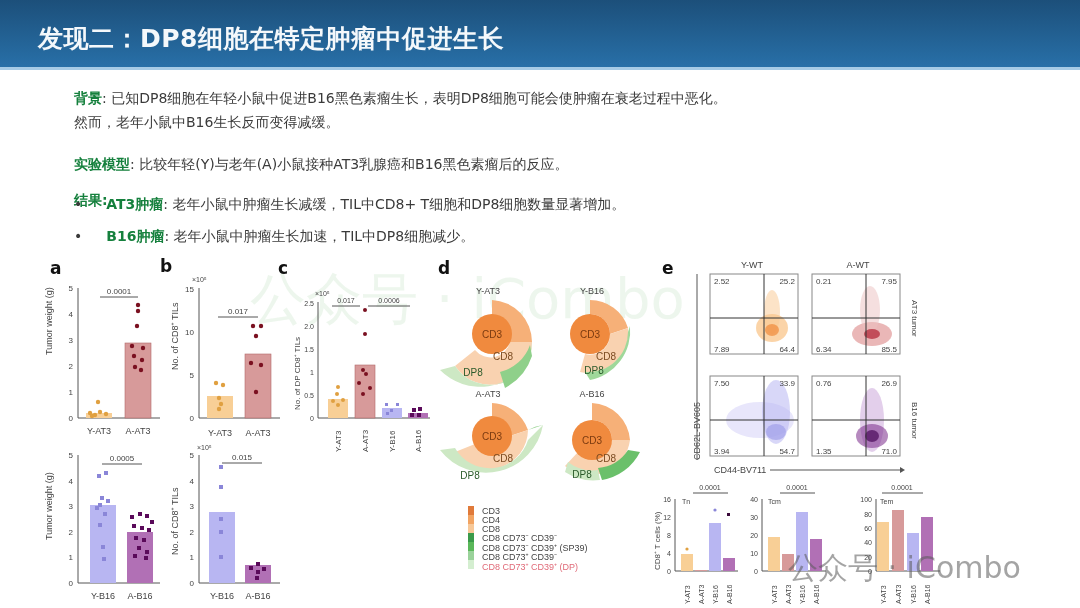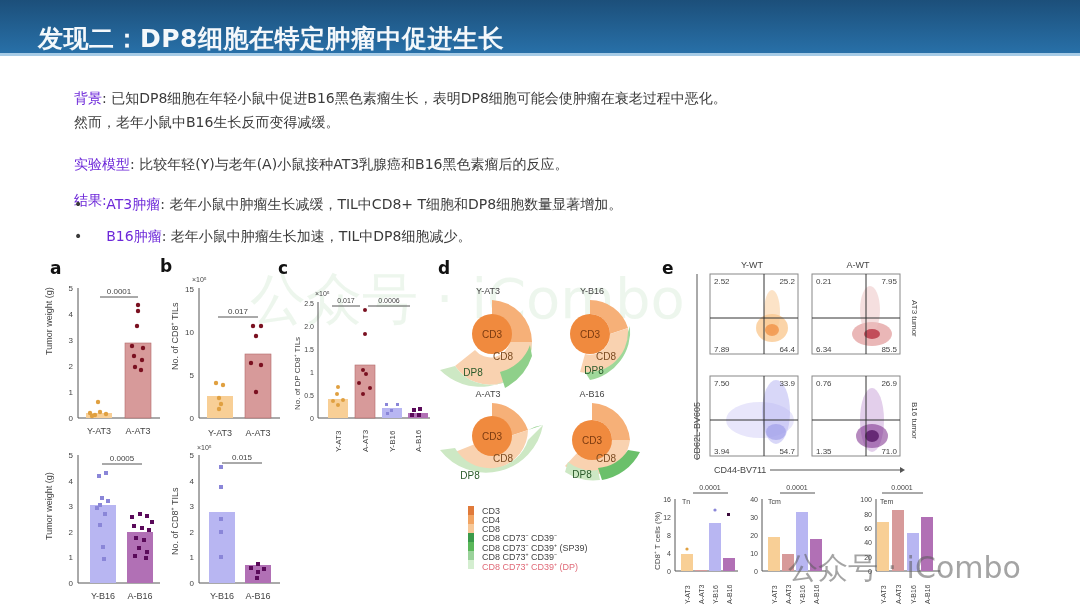--- a/index.html
+++ b/index.html
@@ -1,20 +1,20 @@
 <!DOCTYPE html>
 <html><head>
 <meta charset="utf-8">
 <style>
 *{box-sizing:border-box;margin:0;padding:0}
 body{width:1080px;height:608px;overflow:hidden;background:#fff;font-family:"Liberation Sans","DejaVu Sans",sans-serif;position:relative;color:#333}
-.hdr{position:absolute;left:0;top:0;width:1080px;height:56px;background:linear-gradient(180deg,#1c4f7a 0%,#2870a8 100%);border-bottom:3px solid #a6cbe6}
+.hdr{position:absolute;left:0;top:0;width:1080px;height:70px;background:linear-gradient(180deg,#1c4f7a 0%,#2870a8 100%);border-bottom:3px solid #a6cbe6}
 .hdr h1{position:absolute;left:38px;top:22px;font-size:25px;font-weight:bold;color:#f4f8fb;letter-spacing:0.5px;font-family:"DejaVu Sans",sans-serif}
 .txt{position:absolute;left:74px;font-size:14px;color:#3a3a3a;font-family:"DejaVu Sans",sans-serif;white-space:nowrap}
-.kw{color:#6d28d9;font-weight:normal}
+.kw{color:#15803d;font-weight:bold}
 .wm{position:absolute;font-size:56px;color:rgba(140,200,140,0.16);font-family:"DejaVu Sans",sans-serif;pointer-events:none}
 .wm2{position:absolute;font-size:30px;color:rgba(90,90,90,0.55);font-family:"DejaVu Sans",sans-serif;pointer-events:none}
 .lbl{position:absolute;font-weight:bold;font-size:17px;color:#111;font-family:"DejaVu Sans",sans-serif}
 svg text{font-family:"Liberation Sans",sans-serif}
 </style>
 </head>
 <body>
 
 <div class="hdr">
   <h1>发现二：DP8细胞在特定肿瘤中促进生长</h1>

